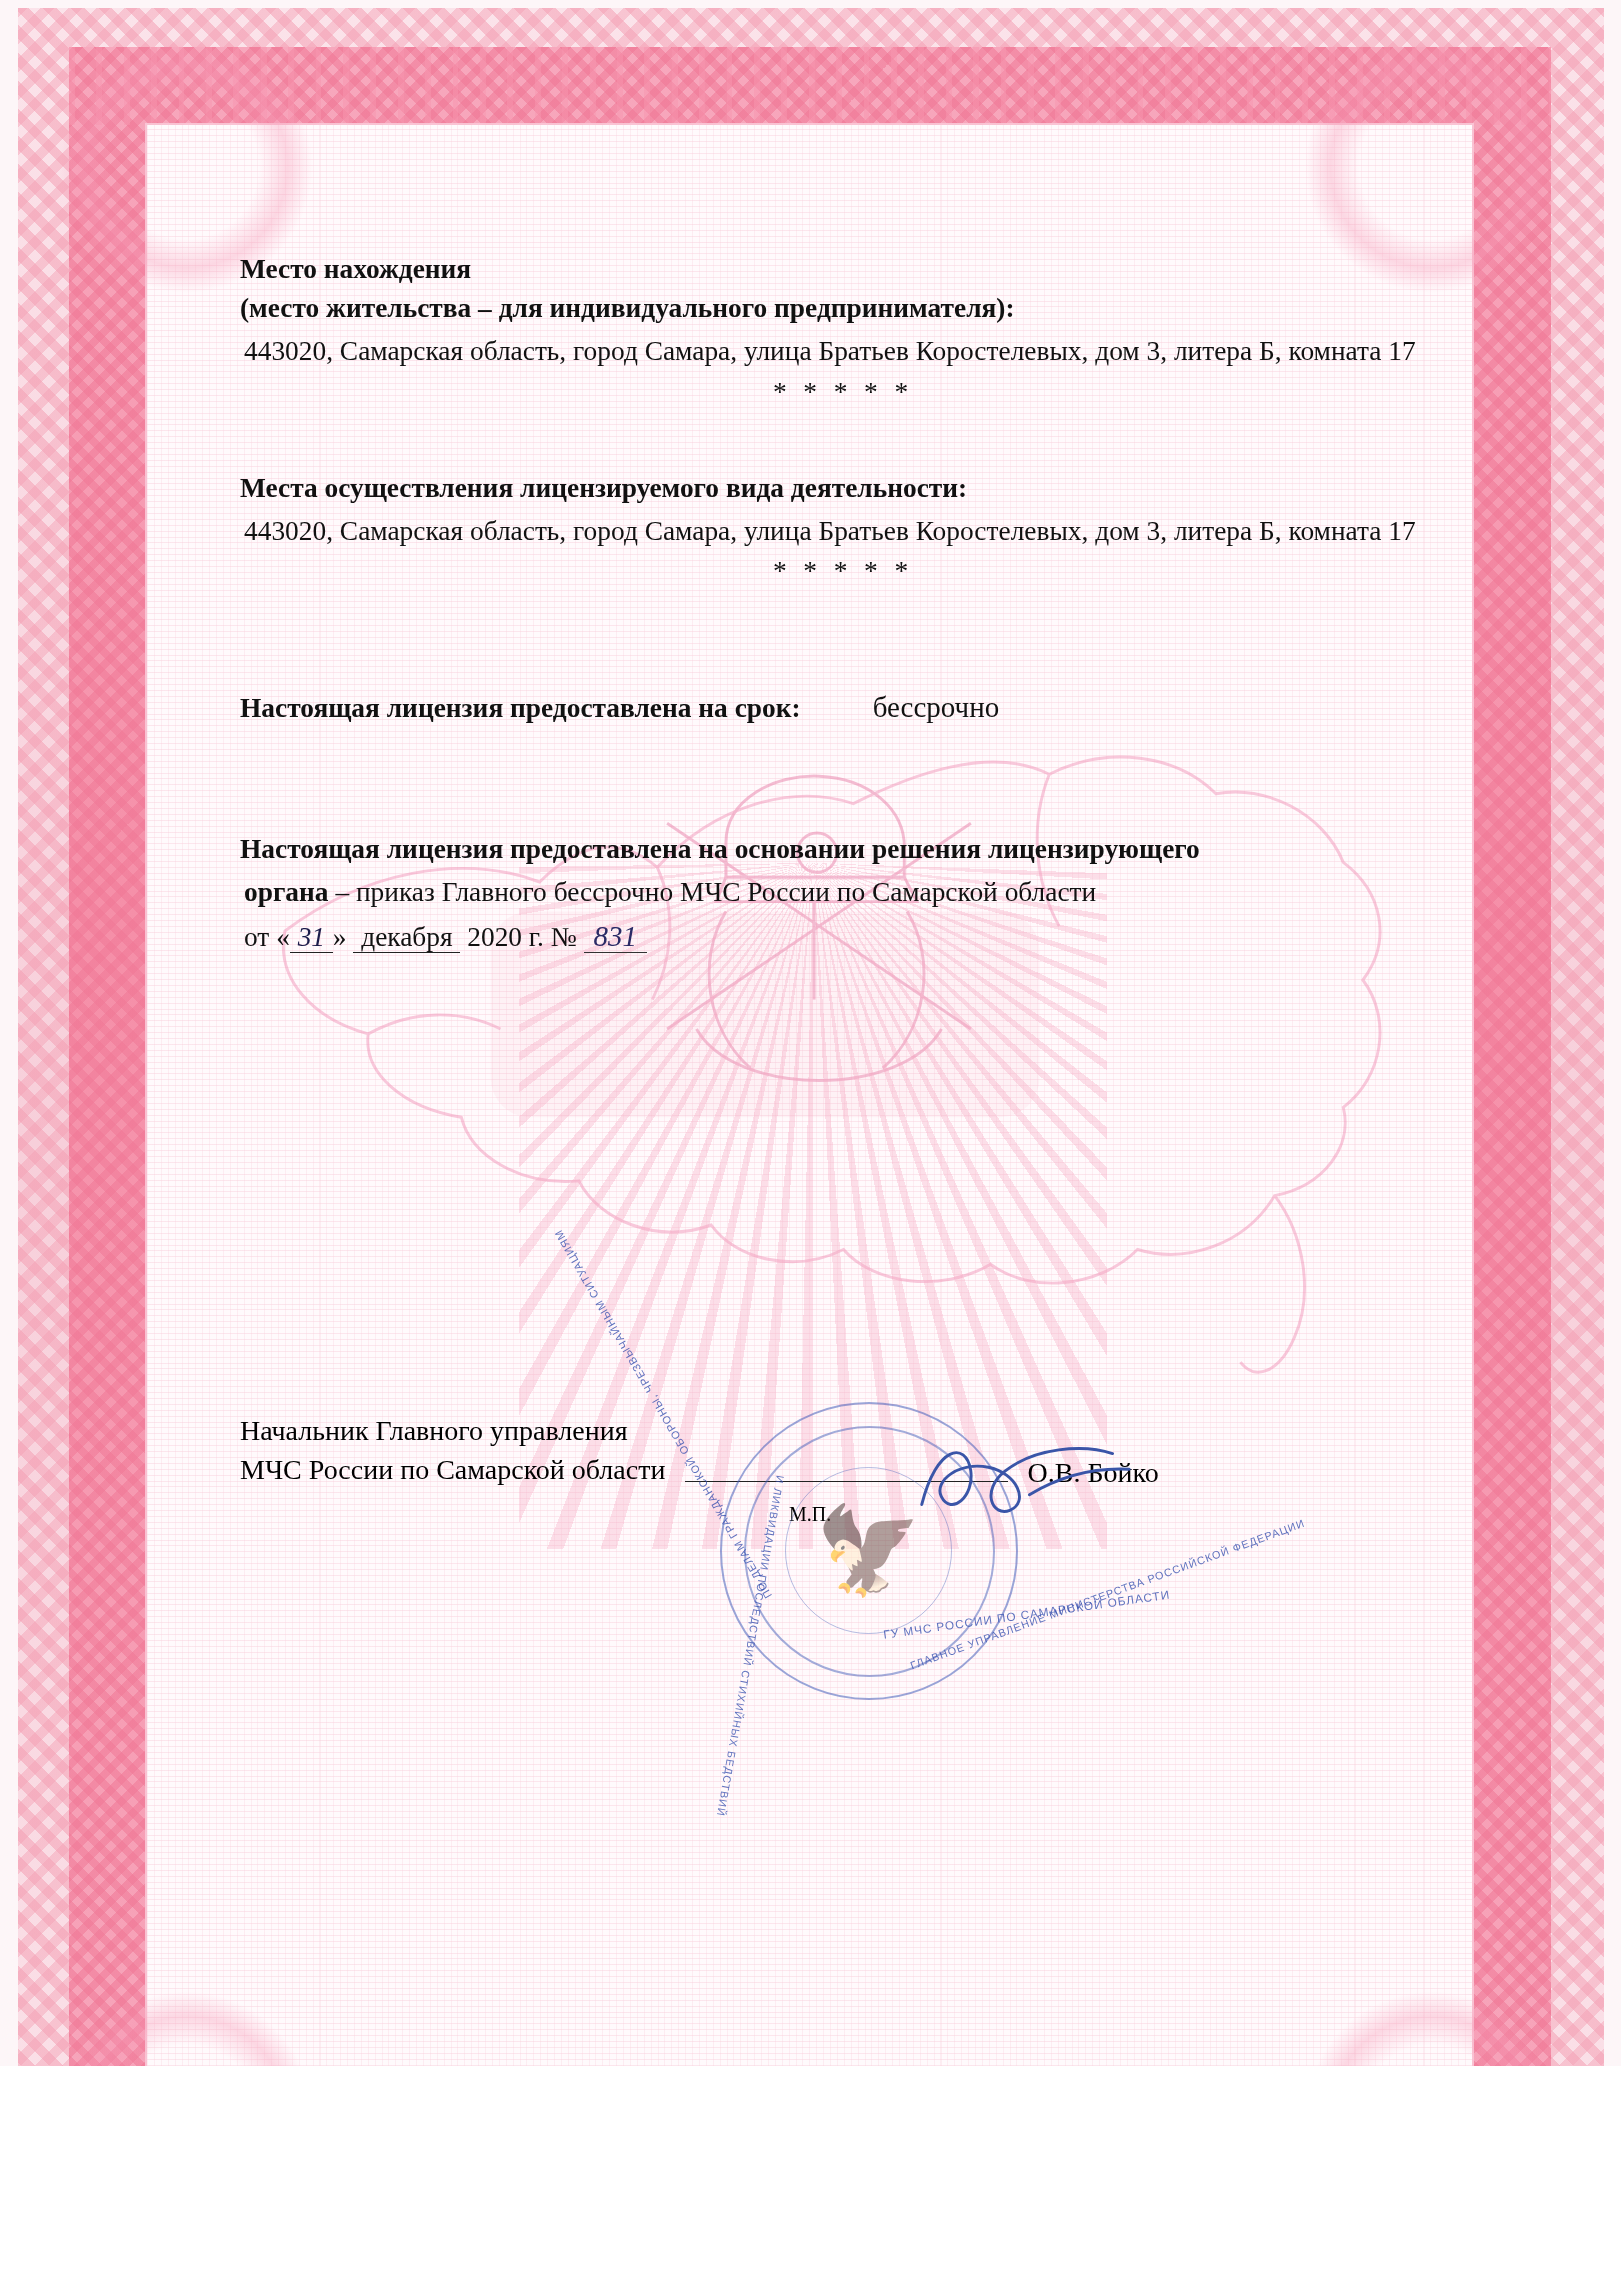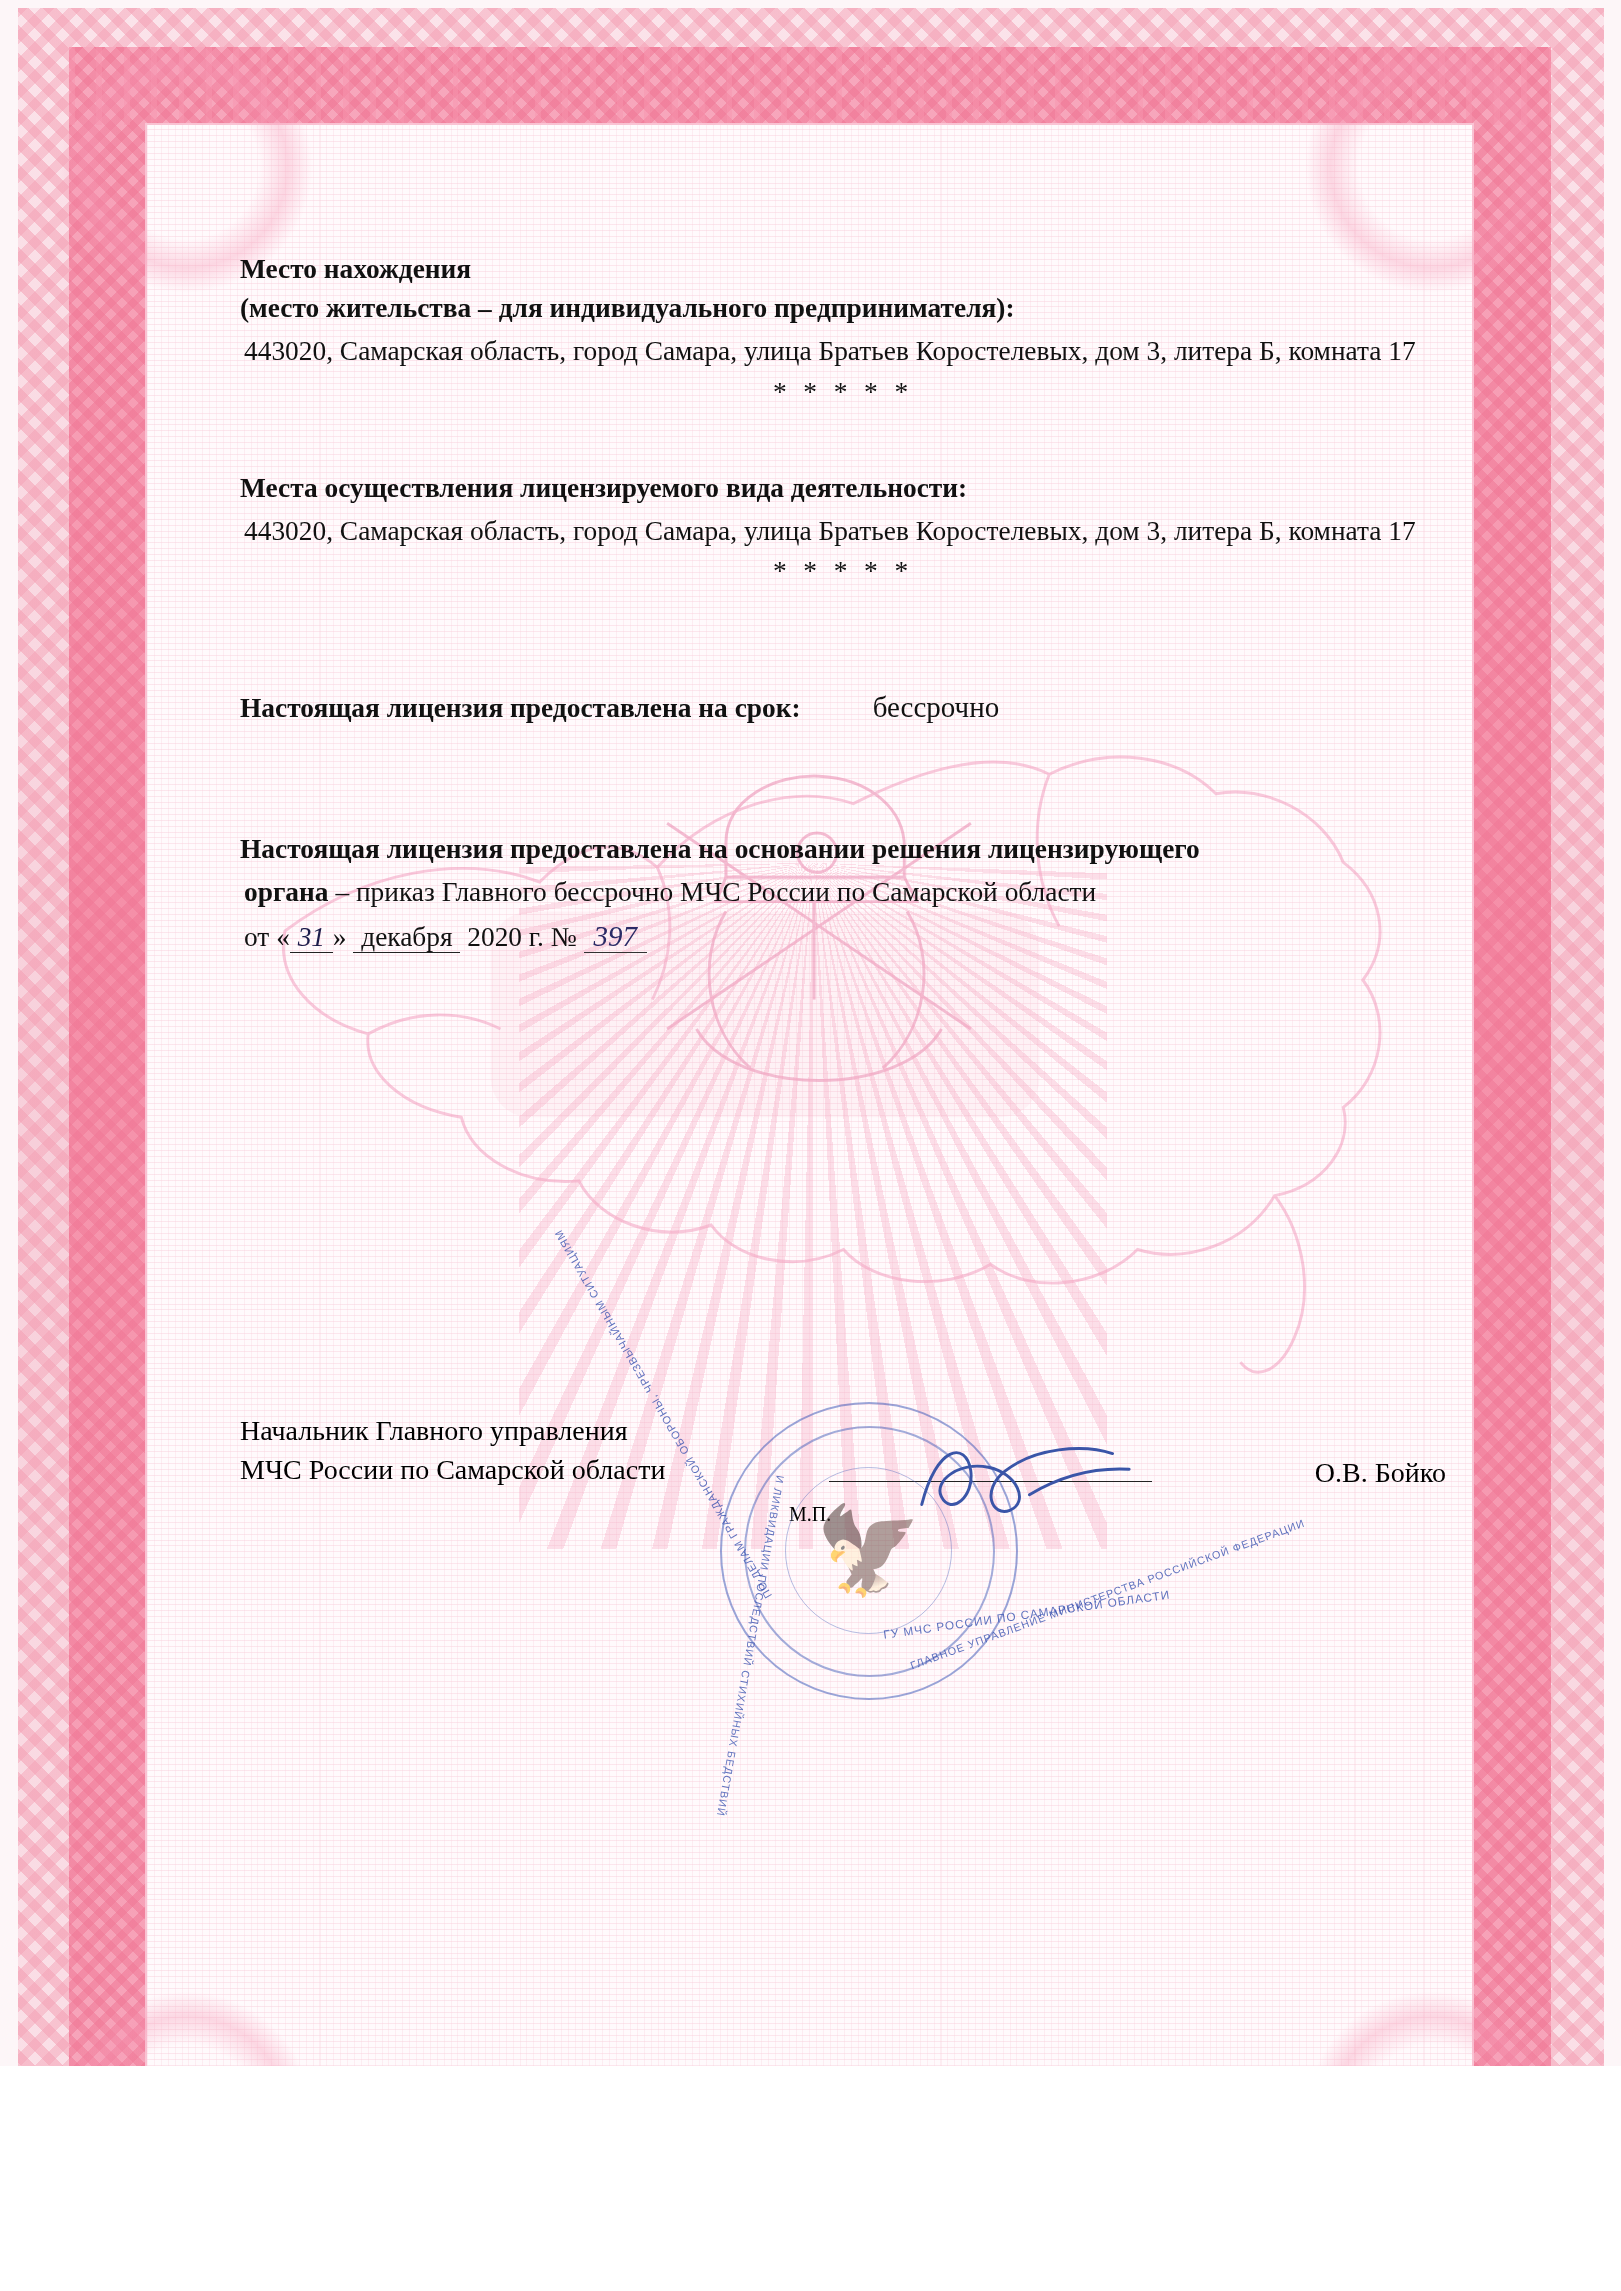--- a/index.html
+++ b/index.html
@@ -137,21 +137,21 @@
   
   .sign-block {
     position: absolute;
     left: 240px;
     top: 1411px;
     width: 1206px;
   }
   .sign-row {
     display: flex;
     align-items: flex-end;
-    justify-content: space-between;
+    justify-content: flex-start;
   }
   .sign-title { font-size: 28px; line-height: 1.4; }
   .sign-line {
     flex: 0 0 323px;
     border-bottom: 1.6px solid #222;
     height: 1px;
     margin: 0 19.6px 7.8px 19.6px;
   }
   .sign-name { font-size: 28px; white-space: nowrap; }
   .mp {
@@ -308,21 +308,21 @@
     <p class="b">Настоящая лицензия предоставлена на основании решения лицензирующего</p>
     <p class="p basis-line">
       <b>органа</b>
       <span>– приказ Главного бессрочно МЧС России по Самарской области</span>
     </p>
     <p class="p">
       <span>от «</span><span class="hand ul">31</span><span>»</span>
       <span class="ul">декабря</span>
       <span>2020 г.</span>
       <span>№</span>
-      <span class="num-hand">397</span>
+      <span class="num-hand">831</span>
     </p>
   </div>
 
   <div class="sign-block">
     <div class="sign-row">
       <div class="sign-title">
         <div>Начальник Главного управления</div>
         <div>МЧС России по Самарской области</div>
       </div>
       <div class="sign-line"></div>

